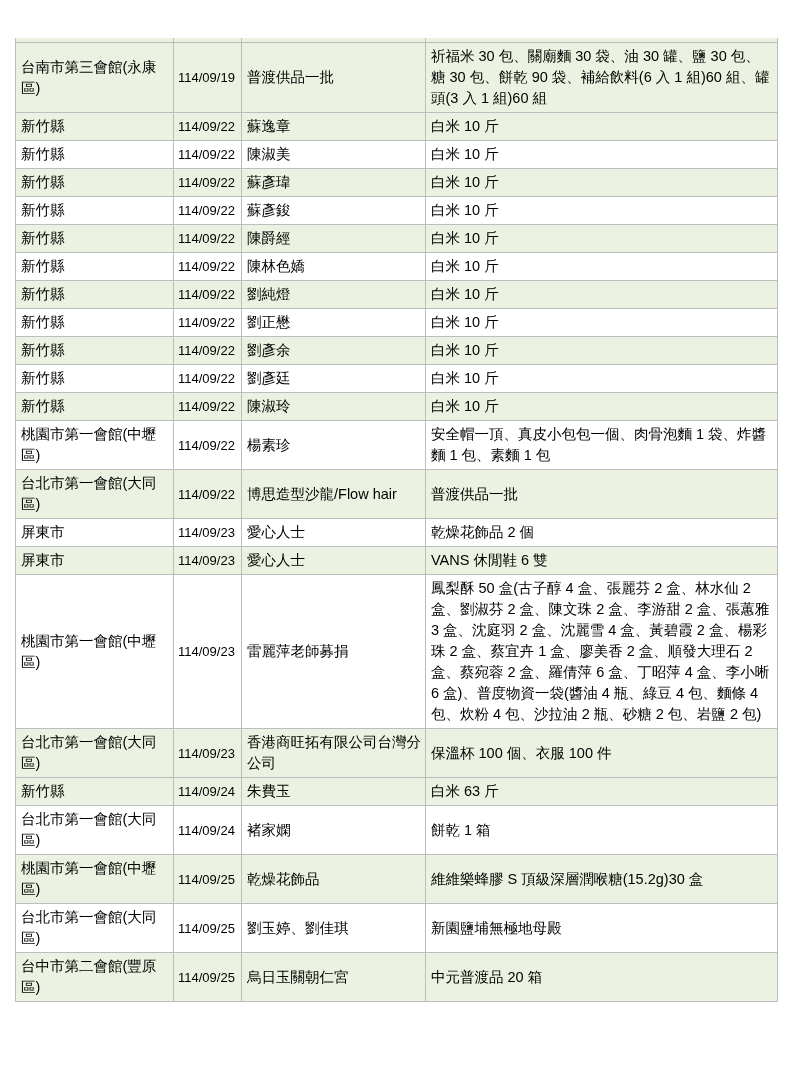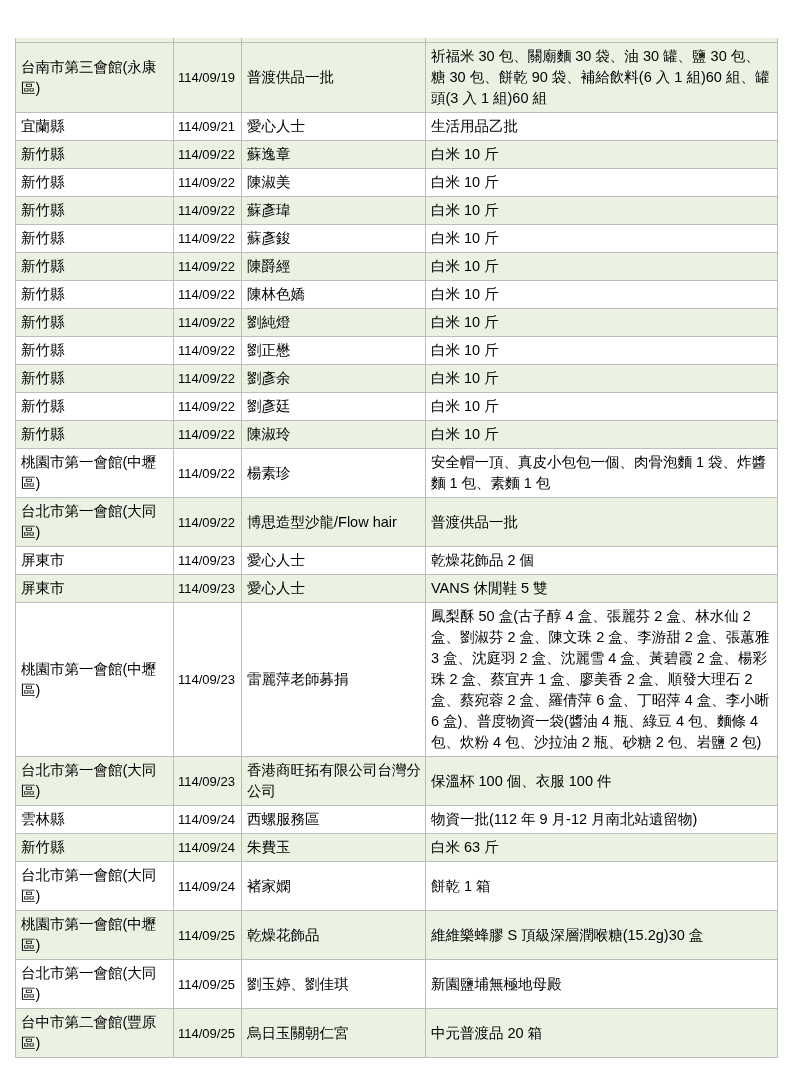--- a/index.html
+++ b/index.html
@@ -70,26 +70,20 @@
     <td></td>
   </tr>
 
   <tr class="green">
     <td>台南市第三會館(永康區)</td>
     <td class="date-cell">114/09/19</td>
     <td>普渡供品一批</td>
     <td>祈福米 30 包、關廟麵 30 袋、油 30 罐、鹽 30 包、糖 30 包、餅乾 90 袋、補給飲料(6 入 1 組)60 組、罐頭(3 入 1 組)60 組</td>
   </tr>
 
-  <tr class="white">
-    <td>宜蘭縣</td>
-    <td class="date-cell">114/09/21</td>
-    <td>愛心人士</td>
-    <td>生活用品乙批</td>
-  </tr>
 
   <tr class="green">
     <td>新竹縣</td>
     <td class="date-cell">114/09/22</td>
     <td>蘇逸章</td>
     <td>白米 10 斤</td>
   </tr>
 
   <tr class="white">
     <td>新竹縣</td>
@@ -179,45 +173,39 @@
     <td>屏東市</td>
     <td class="date-cell">114/09/23</td>
     <td>愛心人士</td>
     <td>乾燥花飾品 2 個</td>
   </tr>
 
   <tr class="green">
     <td>屏東市</td>
     <td class="date-cell">114/09/23</td>
     <td>愛心人士</td>
-    <td>VANS 休閒鞋 5 雙</td>
+    <td>VANS 休閒鞋 6 雙</td>
   </tr>
 
 
 
   <tr class="white">
     <td>桃園市第一會館(中壢區)</td>
     <td class="date-cell">114/09/23</td>
     <td>雷麗萍老師募捐</td>
     <td>鳳梨酥 50 盒(古子醇 4 盒、張麗芬 2 盒、林水仙 2 盒、劉淑芬 2 盒、陳文珠 2 盒、李游甜 2 盒、張蕙雅 3 盒、沈庭羽 2 盒、沈麗雪 4 盒、黃碧霞 2 盒、楊彩珠 2 盒、蔡宜卉 1 盒、廖美香 2 盒、順發大理石 2 盒、蔡宛蓉 2 盒、羅倩萍 6 盒、丁昭萍 4 盒、李小晰 6 盒)、普度物資一袋(醬油 4 瓶、綠豆 4 包、麵條 4 包、炊粉 4 包、沙拉油 2 瓶、砂糖 2 包、岩鹽 2 包)</td>
   </tr>
 
   <tr class="green">
     <td>台北市第一會館(大同區)</td>
     <td class="date-cell">114/09/23</td>
     <td>香港商旺拓有限公司台灣分公司</td>
     <td>保溫杯 100 個、衣服 100 件</td>
   </tr>
 
-  <tr class="white">
-    <td>雲林縣</td>
-    <td class="date-cell">114/09/24</td>
-    <td>西螺服務區</td>
-    <td>物資一批(112 年 9 月-12 月南北站遺留物)</td>
-  </tr>
 
   <tr class="green">
     <td>新竹縣</td>
     <td class="date-cell">114/09/24</td>
     <td>朱費玉</td>
     <td>白米 63 斤</td>
   </tr>
 
   <tr class="white">
     <td>台北市第一會館(大同區)</td>

